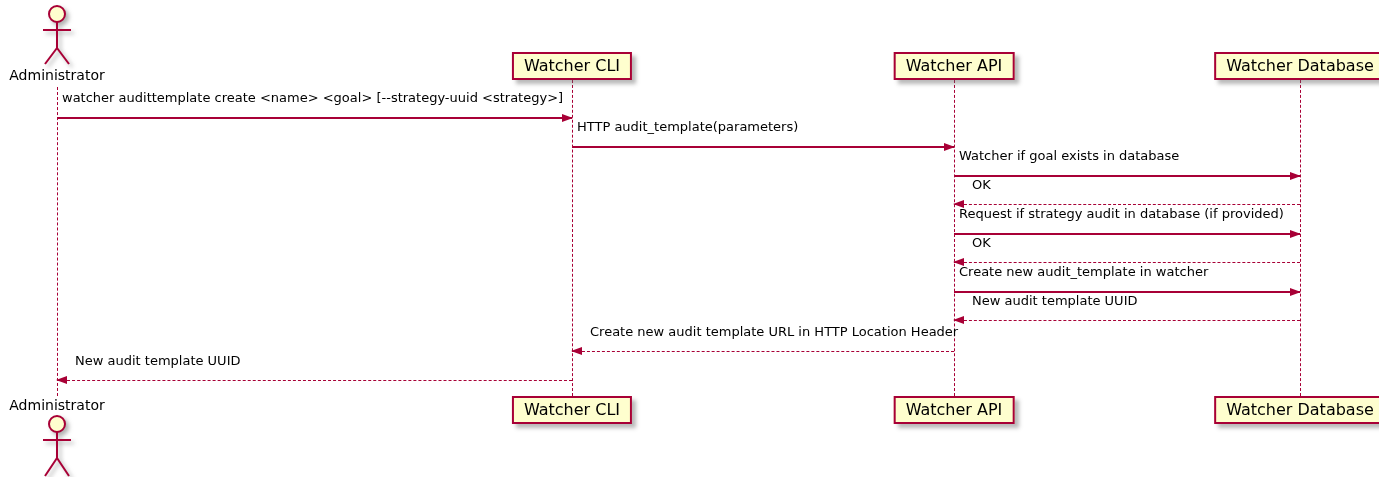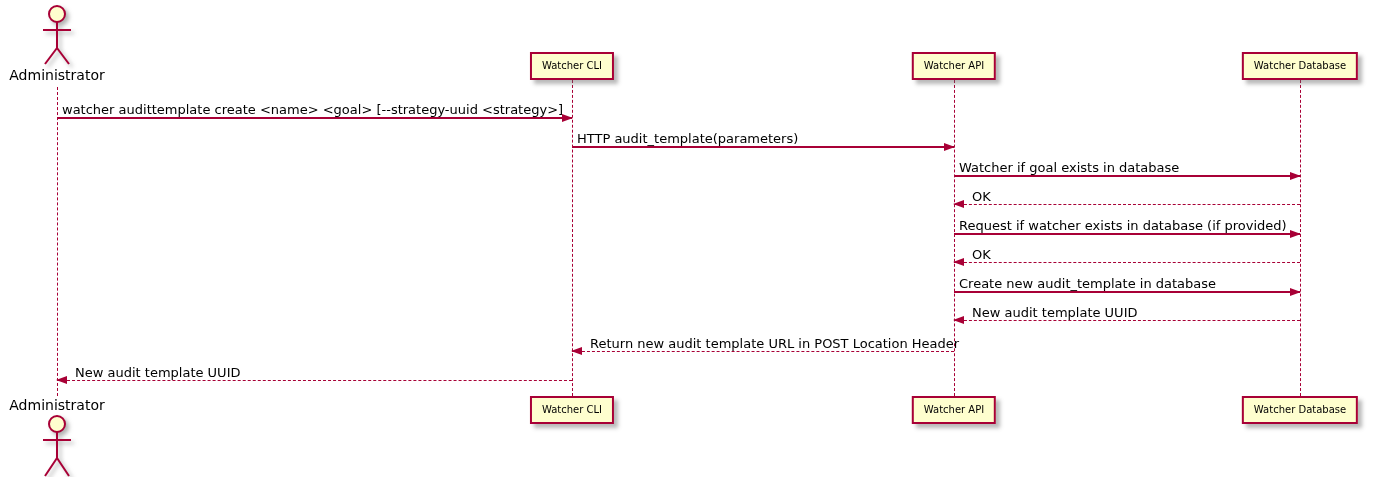--- a/index.html
+++ b/index.html
@@ -20,21 +20,21 @@
     color: var(--text);
     padding-left: 8px;
   }
   
   .participant {
     position: absolute;
     transform: translateX(-50%);
     background: var(--fill);
     border: 2px solid var(--accent);
     padding: 4px 10px 5px 10px;
-    font-size: 10px;
+    font-size: 16px;
     line-height: 15px;
     white-space: nowrap;
     box-shadow: 4px 4px 4px rgba(100,100,100,0.45);
     z-index: 3;
   }
   
   .lifeline {
     position: absolute;
     width: 0;
     border-left: 1px dashed var(--accent);
@@ -49,21 +49,21 @@
     z-index: 2;
   }
   .actor-figure { position: absolute; z-index: 2; filter: drop-shadow(3px 3px 2px rgba(100,100,100,0.5)); }
   
   .msg { position: absolute; height: 0; z-index: 1; }
   .msg .line  { position: absolute; left: 0; right: 0; top: 0; }
   .msg.solid  .line { border-top: 2px solid var(--accent); }
   .msg.dashed .line { border-top: 1px dashed var(--accent); }
   .msg .label {
     position: absolute;
-    bottom: 0;
+    bottom: 12px;
     font-size: 13px;
     line-height: 15px;
     white-space: nowrap;
   }
   .msg.right .label { left: 5px; }
   .msg.left  .label { left: 18px; }
   .msg .head {
     position: absolute;
     width: 0; height: 0;
     border-top: 4.5px solid transparent;
@@ -115,45 +115,45 @@
     <div class="head"></div>
   </div>
 
   <div class="msg dashed left" style="left:954px; width:346px; top:204px;">
     <div class="label">OK</div>
     <div class="line"></div>
     <div class="head"></div>
   </div>
 
   <div class="msg solid right" style="left:954px; width:346px; top:233px;">
-    <div class="label">Request if watcher exists in database (if provided)</div>
+    <div class="label">Request if strategy audit in database (if provided)</div>
     <div class="line"></div>
     <div class="head"></div>
   </div>
 
   <div class="msg dashed left" style="left:954px; width:346px; top:262px;">
     <div class="label">OK</div>
     <div class="line"></div>
     <div class="head"></div>
   </div>
 
   <div class="msg solid right" style="left:954px; width:346px; top:291px;">
-    <div class="label">Create new audit_template in database</div>
+    <div class="label">Create new audit_template in watcher</div>
     <div class="line"></div>
     <div class="head"></div>
   </div>
 
   <div class="msg dashed left" style="left:954px; width:346px; top:320px;">
     <div class="label">New audit template UUID</div>
     <div class="line"></div>
     <div class="head"></div>
   </div>
 
   <div class="msg dashed left" style="left:572px; width:382px; top:351px;">
-    <div class="label">Return new audit template URL in POST Location Header</div>
+    <div class="label">Create new audit template URL in HTTP Location Header</div>
     <div class="line"></div>
     <div class="head"></div>
   </div>
 
   <div class="msg dashed left" style="left:57px; width:515px; top:380px;">
     <div class="label">New audit template UUID</div>
     <div class="line"></div>
     <div class="head"></div>
   </div>
 

